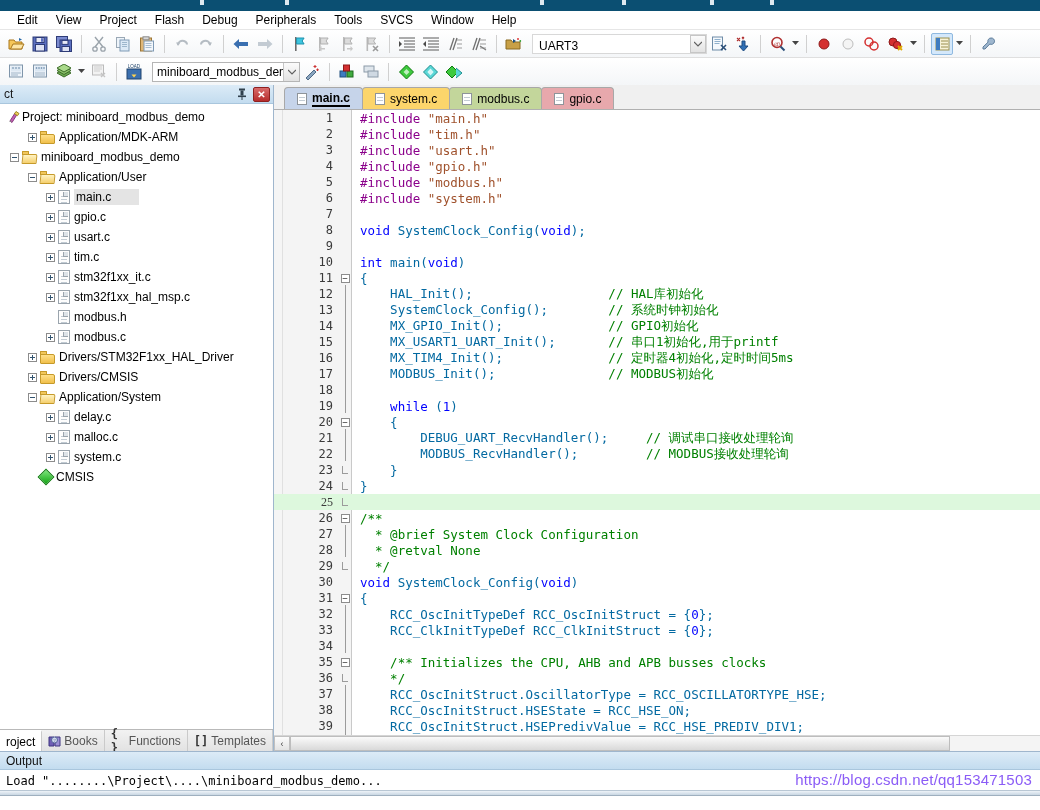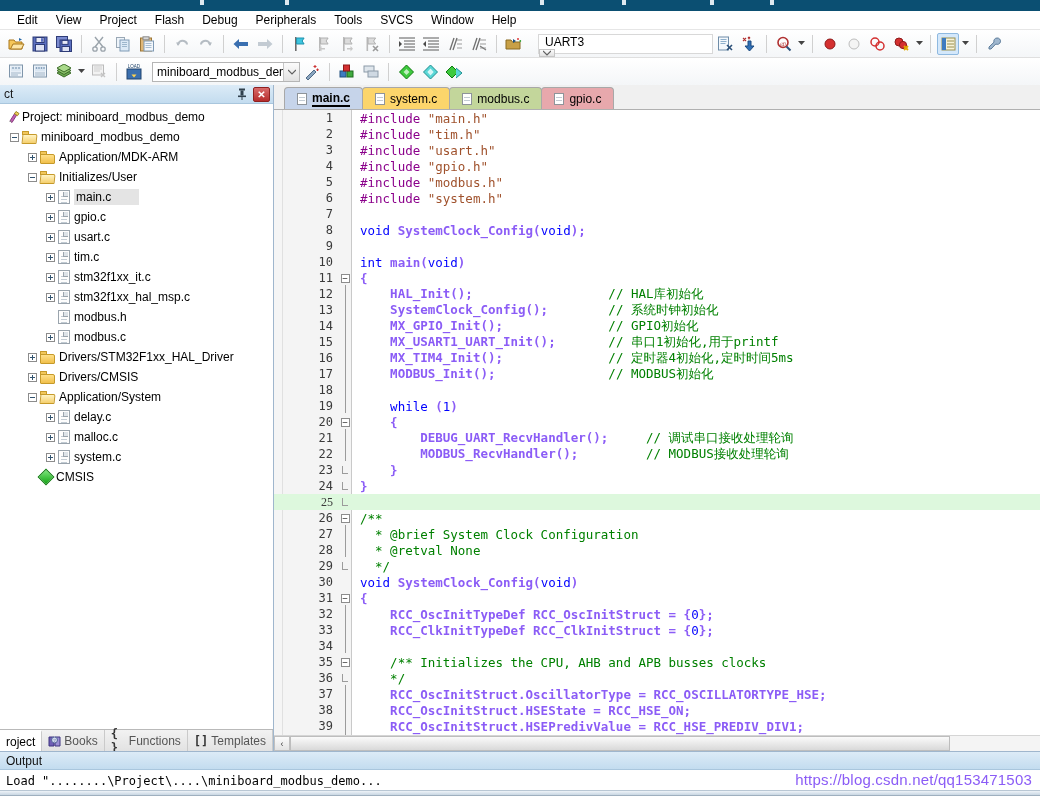--- a/index.html
+++ b/index.html
@@ -75,23 +75,23 @@
     white-space: nowrap; overflow: hidden;
   }
   .projbox .arrowbtn {
     width: 16px; height: 18px; background: linear-gradient(#fbfbfb,#e2e2e2);
     border-left: 1px solid #c6c6c6;
     display:flex; align-items:center; justify-content:center;
   }
 
   
   .targetbox {
-    display:flex; align-items:flex-start; height:20px;
-    width: 175px; margin-left: 12px;
-    border: 1px solid #d8d8d8; background:#fff;flex-direction:column;
+    display:flex; align-items:flex-end; height:20px;
+    width: 175px; margin-left: 6px;
+    border: 1px solid #d8d8d8; background:#fff;
   }
   .targetbox .txt { flex:1; padding-left:6px; font-size:12px; }
   .targetbox .arrowbtn {
     width:16px;height:18px;background:linear-gradient(#fbfbfb,#e2e2e2);
     border:1px solid #c6c6c6; display:flex;align-items:center;justify-content:center;
   }
 
   
   .main {
     position: absolute;
@@ -259,21 +259,21 @@
   .fold .endbar {
     display:inline-block; width:6px; height:8px;
     border-left:1px solid #9b9b9b; border-bottom:1px solid #9b9b9b;
   }
   .ctext { position:absolute; left: 86px; right:0; white-space: pre; }
   .kw  { color: #0000ff; }
   .pre { color: #8b008b; }
   .str { color: #a0522d; }
   .cmt { color: #008000; }
   .num { color: #0000ff; }
-  .pln { color: #8b5cf6; font-weight: bold; }
+  .pln { color: #0369a1; }
 
   .code-hscroll {
     height: 16px; background: #f0f0f0; border-top: 1px solid #d5d5d5;
     display: flex; align-items: center;
   }
   .hs-btn {
     width: 16px; height: 15px; background: linear-gradient(#fcfcfc,#e3e3e3);
     border: 1px solid #c0c0c0; display:flex;align-items:center;justify-content:center;
     font-size: 9px; color:#444;
   }
@@ -716,51 +716,51 @@
           <svg width="14" height="14" viewBox="0 0 14 14">
             <path d="M3 11l5-8 2 1.5-5 8z" fill="#c060b0" stroke="#8a3c80"></path>
             <path d="M9 1.5l3 2-1.5 2.2-3-2z" fill="#f0d060" stroke="#a08a20"></path>
             <path d="M2 12l1.5-1.5L4.5 12z" fill="#888"></path>
           </svg>
         </span>
         <span class="tlabel">Project: miniboard_modbus_demo</span>
       </div>
       <div id="tree-body">
             <div class="tnode">
+              <span style="display:inline-block;width:22px"></span>
+              <span class="tw">
+                <span class="expander plus"></span>
+              </span>
+              <span class="folder">
+                <span class="ft"></span>
+                <span class="fb"></span>
+              </span>
+              <span class="tlabel">Application/MDK-ARM</span>
+            </div>
+            <div class="tnode">
               <span style="display:inline-block;width:4px"></span>
               <span class="tw">
                 <span class="expander"></span>
               </span>
               <span class="folder open">
                 <span class="ft"></span>
                 <span class="fb"></span>
               </span>
               <span class="tlabel">miniboard_modbus_demo</span>
             </div>
             <div class="tnode">
               <span style="display:inline-block;width:22px"></span>
               <span class="tw">
-                <span class="expander plus"></span>
-              </span>
-              <span class="folder">
-                <span class="ft"></span>
-                <span class="fb"></span>
-              </span>
-              <span class="tlabel">Application/MDK-ARM</span>
-            </div>
-            <div class="tnode">
-              <span style="display:inline-block;width:22px"></span>
-              <span class="tw">
                 <span class="expander"></span>
               </span>
               <span class="folder open">
                 <span class="ft"></span>
                 <span class="fb"></span>
               </span>
-              <span class="tlabel">Initializes/User</span>
+              <span class="tlabel">Application/User</span>
             </div>
             <div class="tnode selected">
               <span style="display:inline-block;width:40px"></span>
               <span class="tw">
                 <span class="expander plus"></span>
               </span>
               <span class="doc">
                 <span class="lines"></span>
               </span>
               <span class="tlabel">main.c</span>

